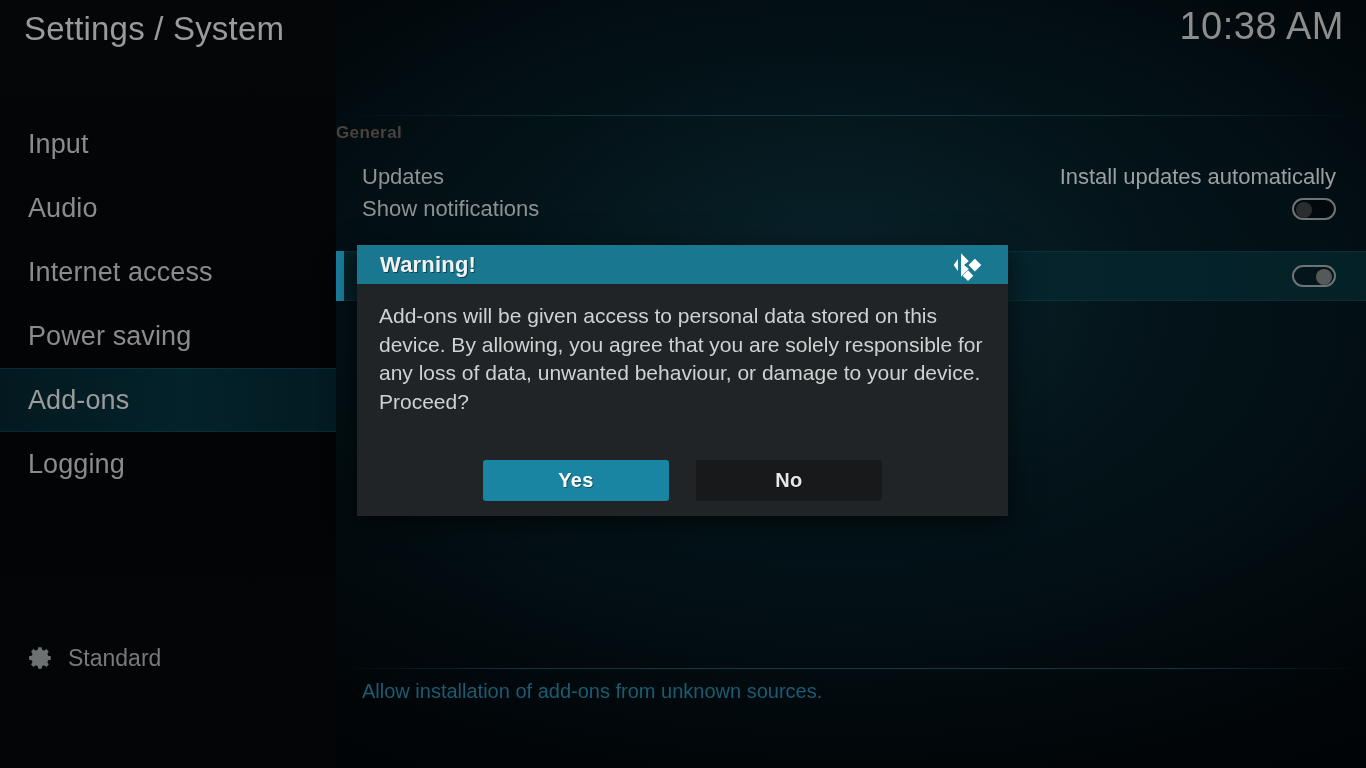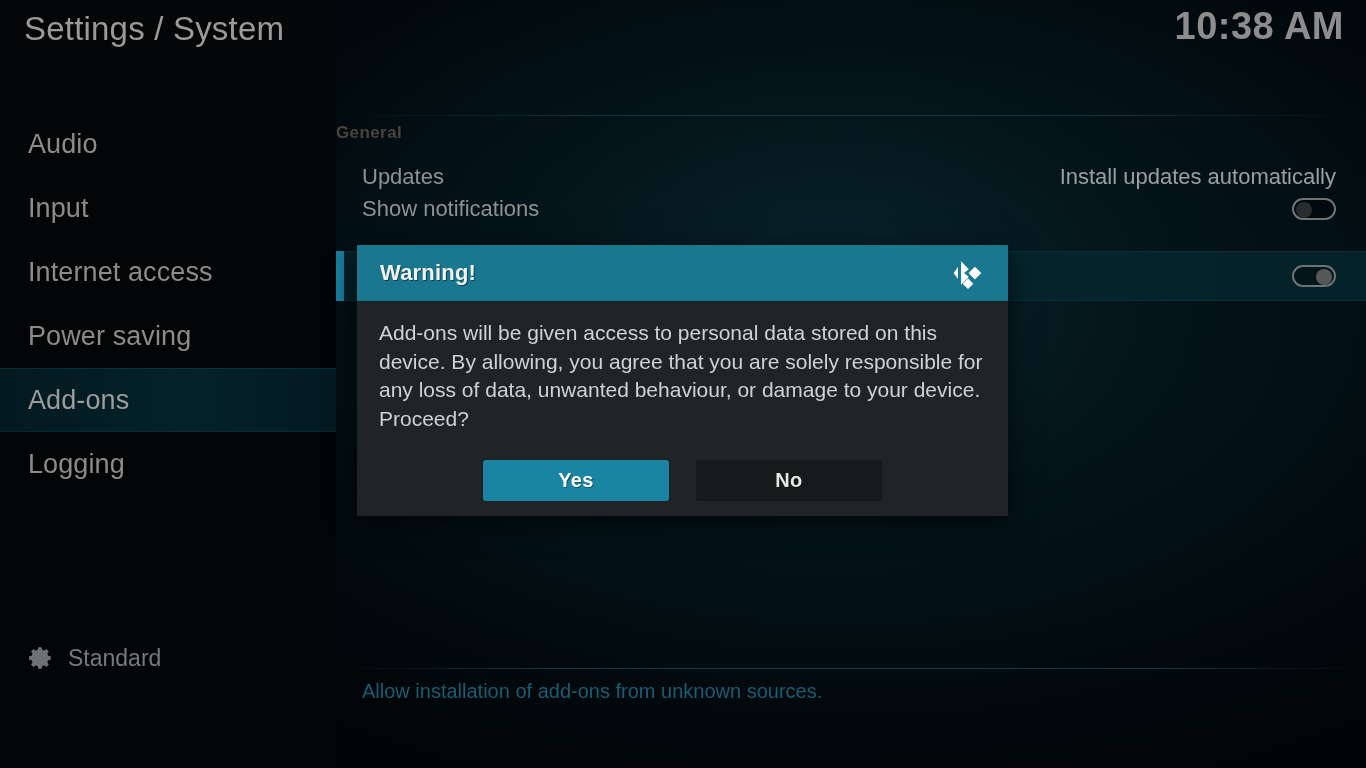--- a/index.html
+++ b/index.html
@@ -53,21 +53,21 @@
     font-size: 33px;
     font-weight: 400;
     color: #9a9a9a;
     letter-spacing: 0.2px;
     white-space: nowrap;
   }
   .clock {
     position: absolute;
     right: 22px; top: 5px;
     font-size: 38px;
-    font-weight: 700;
+    font-weight: 400;
     color: #8d8d8d;
     letter-spacing: 0.5px;
     white-space: nowrap;
   }
 
   
   .sidebar {
     position: absolute;
     left: 0; top: 112px;
     width: 336px;
@@ -209,21 +209,21 @@
   .dialog {
     position: absolute;
     left: 357px; top: 245px;
     width: 651px;
     height: 271px;
     background: #212426;
     box-shadow: 0 6px 26px rgba(0,0,0,0.65);
   }
   .dialog-header {
     position: relative;
-    height: 56px;
+    height: 39px;
     background: #19788f;
     display: flex;
     align-items: center;
   }
   .dialog-title {
     margin-left: 23px;
     font-size: 22px;
     font-weight: bold;
     color: #f2f2f2;
     text-shadow: 1px 1px 0 rgba(0,0,0,0.45);
@@ -287,25 +287,25 @@
 
   <div class="topbar">
     <div class="page-title">Settings / System</div>
     <div class="clock">10:38 AM</div>
   </div>
 
   <div class="sidebar">
 
 
     <div class="side-item">
+      <span class="lbl">Input</span>
+    </div>
+
+    <div class="side-item">
       <span class="lbl">Audio</span>
-    </div>
-
-    <div class="side-item">
-      <span class="lbl">Input</span>
     </div>
 
     <div class="side-item">
       <span class="lbl">Internet access</span>
     </div>
 
     <div class="side-item">
       <span class="lbl">Power saving</span>
     </div>
 

